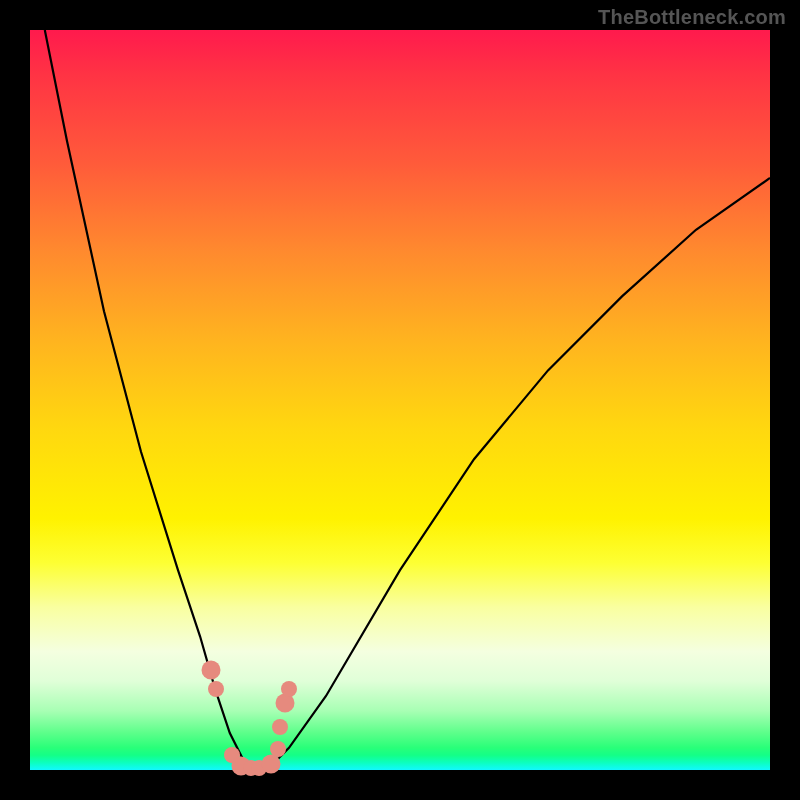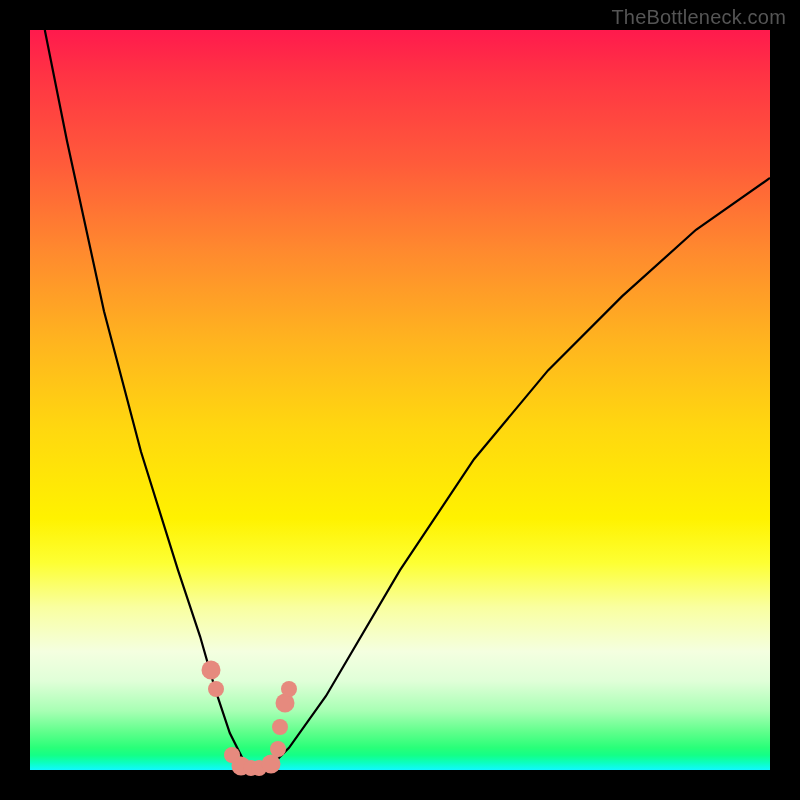--- a/index.html
+++ b/index.html
@@ -36,21 +36,21 @@
       #0cffbd 99%,
       #12f8ff 100%
     );
   }
   .watermark {
     position: absolute;
     top: 6px;
     right: 14px;
     color: #555;
     font-size: 20px;
-    font-weight: 400;
+    font-weight: 700;
     letter-spacing: 0.2px;
     z-index: 5;
   }
   svg.curve {
     position: absolute;
     left: 0;
     top: 0;
     width: 740px;
     height: 740px;
     z-index: 2;

